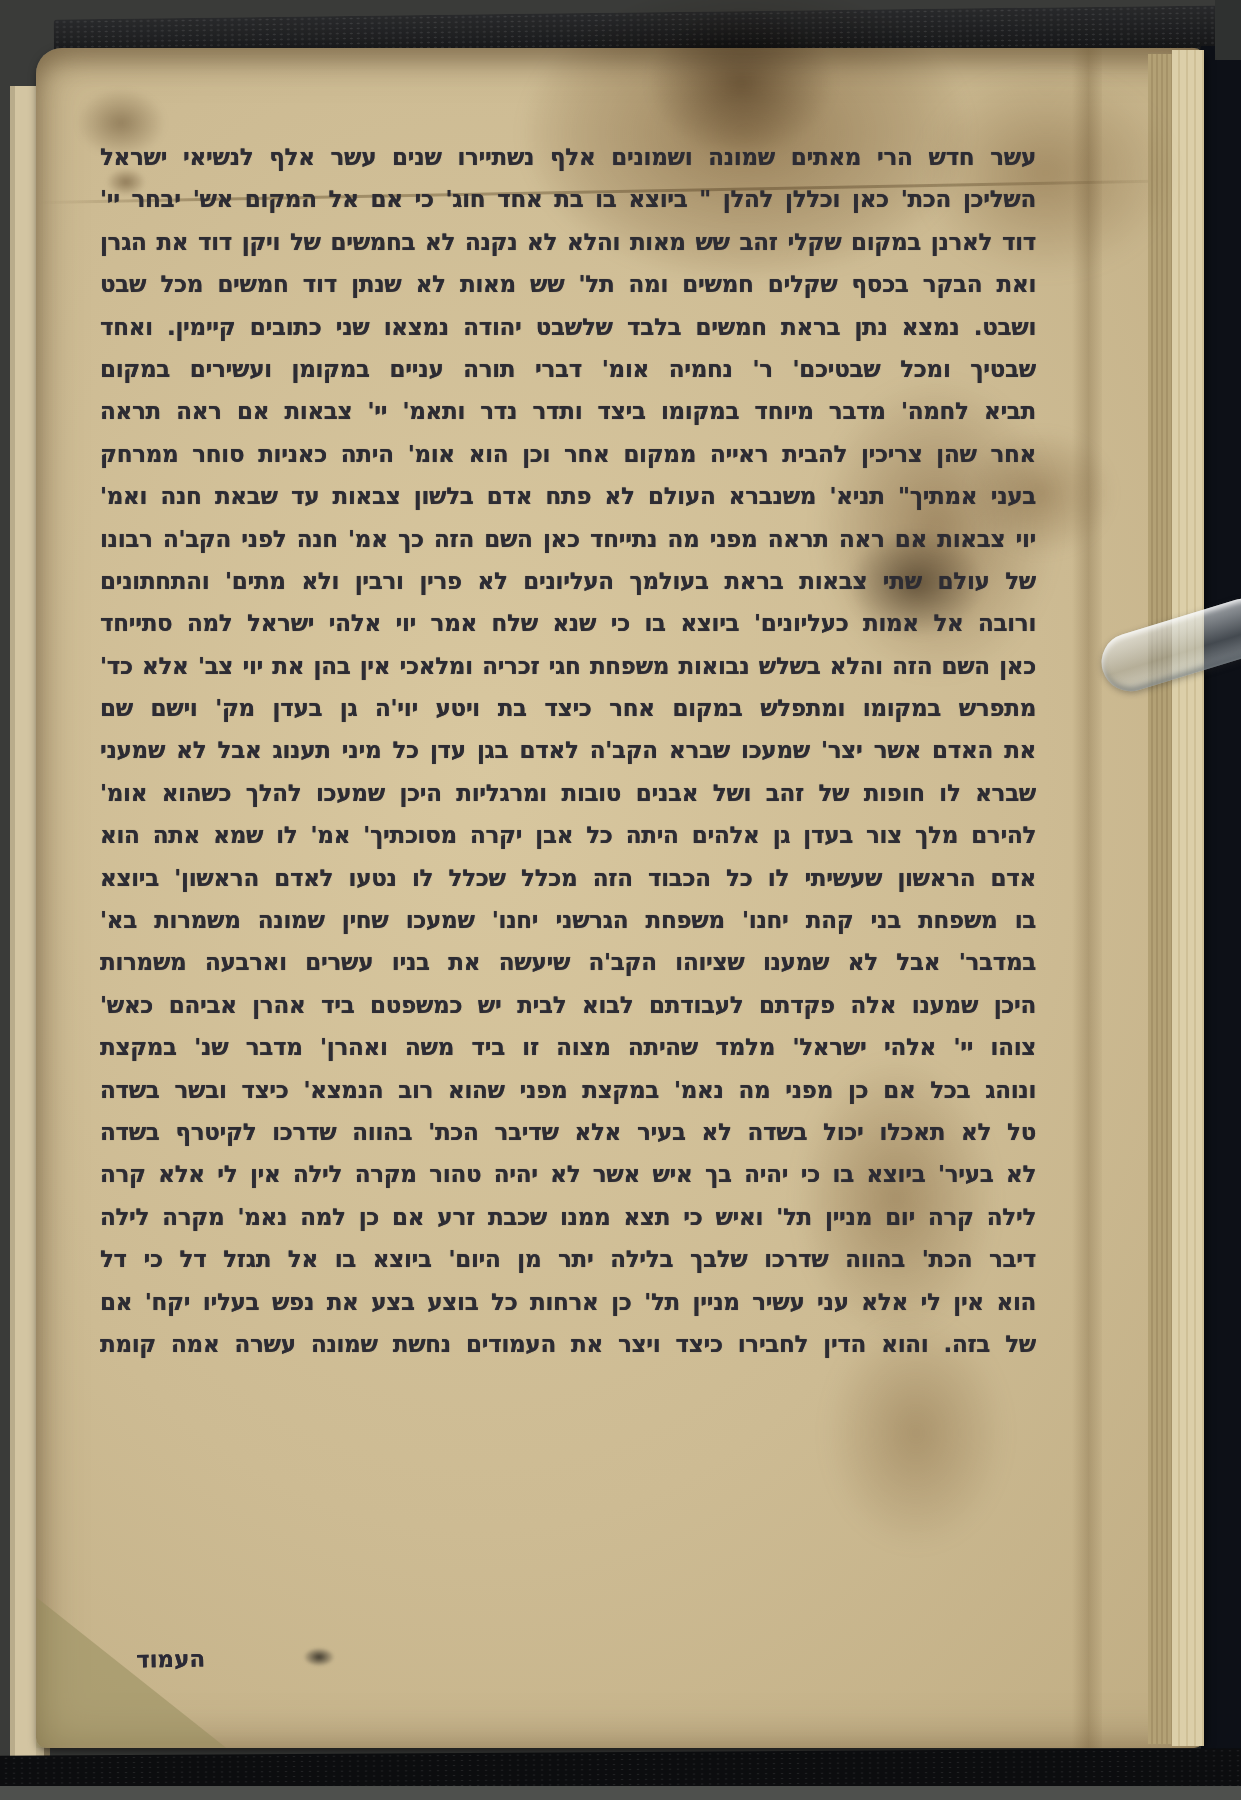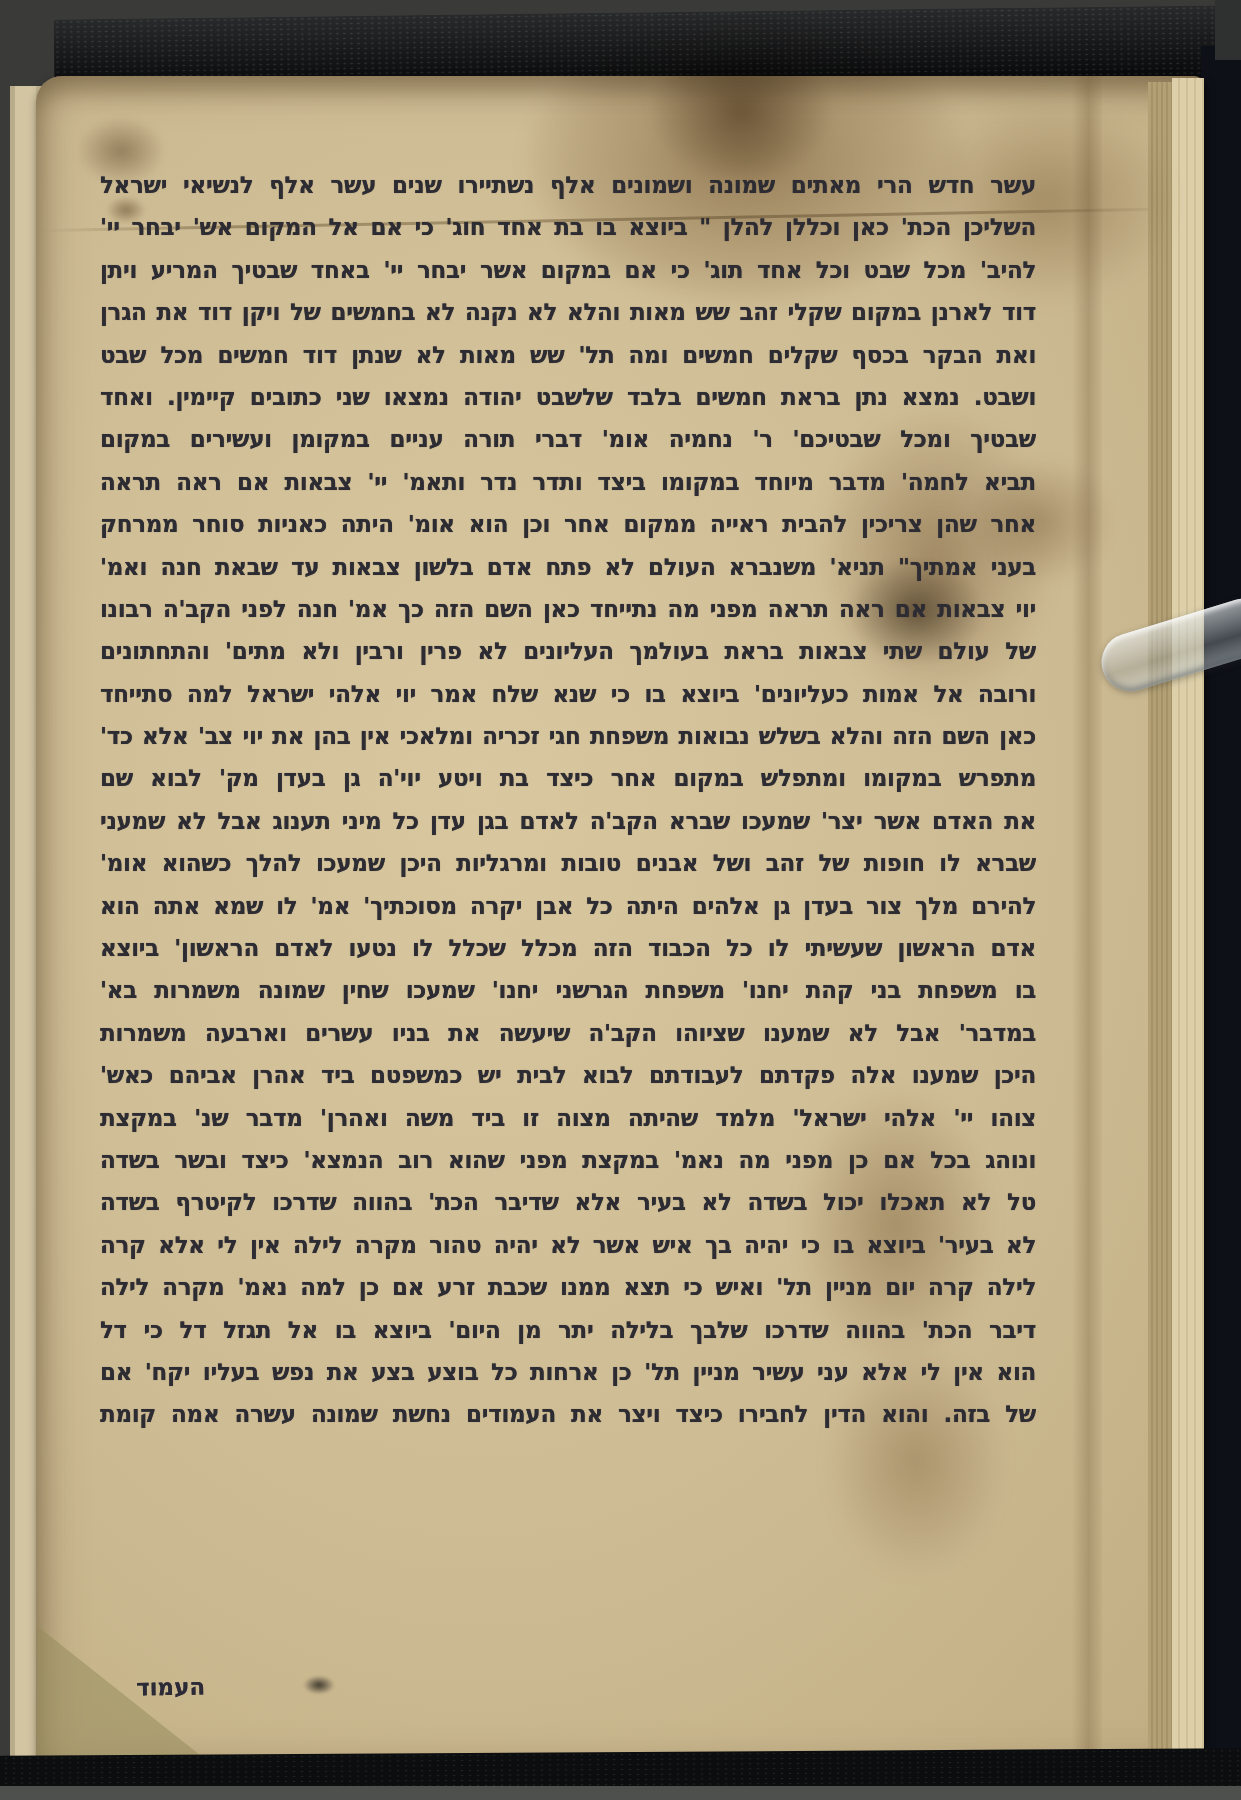--- a/index.html
+++ b/index.html
@@ -28,21 +28,21 @@
   .marbled{position:absolute;right:0;top:46px;width:40px;height:1754px;
     background-color:#0d1017;
     background-image:
       repeating-radial-gradient(circle at 120% 6%, #3c5ea6 0 3px, transparent 3px 9px, #c8ccd3 9px 10px, transparent 10px 18px),
       repeating-radial-gradient(circle at -30% 38%, #2d4a8c 0 2px, transparent 2px 8px, #9aa3ae 8px 9px, transparent 9px 15px),
       repeating-radial-gradient(circle at 140% 72%, #41untitled 0, #3c5ea6 0 2px, transparent 2px 7px, #c0c5cc 7px 8px, transparent 8px 14px);
     background-blend-mode:screen;}
   .marbled-topcorner{position:absolute;right:0;top:0;width:26px;height:60px;background:#2f3130;}
 
   
-  .page{position:absolute;left:36px;top:76px;width:1168px;height:1700px;
+  .page{position:absolute;left:36px;top:48px;width:1168px;height:1700px;
     background-color:#cdbb93;
     background-image:
       radial-gradient(ellipse at 38% 42%, #d8c79f 0%, #cdbb93 55%, #c0ad83 100%),
       repeating-linear-gradient(0deg, rgba(120,100,60,0.05) 0 1px, transparent 1px 4px);
     border-radius:10px;border-top-left-radius:26px;
     box-shadow:inset 0 0 46px rgba(90,70,40,0.55), inset 0 14px 22px rgba(80,60,35,0.35), 2px 4px 10px rgba(0,0,0,0.55);}
 
   .crease-top{position:absolute;left:2px;top:142px;width:1160px;height:3px;
     background:linear-gradient(to right,rgba(110,90,55,0.0),rgba(110,90,55,0.5) 15%,rgba(110,90,55,0.45) 80%,rgba(110,90,55,0));
     transform:rotate(-1.1deg);filter:blur(0.6px);}
@@ -100,33 +100,32 @@
     <div class="stain" style="left:930px;top:380px;width:150px;height:130px;background:radial-gradient(ellipse,rgba(130,100,60,0.35),transparent 70%);filter:blur(6px);"></div>
     <div class="stain" style="left:760px;top:1010px;width:200px;height:280px;background:radial-gradient(ellipse,rgba(128,98,58,0.38),transparent 72%);filter:blur(8px);"></div>
     <div class="stain" style="left:790px;top:1270px;width:180px;height:230px;background:radial-gradient(ellipse,rgba(133,103,63,0.33),transparent 72%);filter:blur(9px);"></div>
     <div class="stain" style="left:268px;top:1600px;width:30px;height:18px;background:radial-gradient(ellipse,rgba(45,45,48,0.85),transparent 75%);filter:blur(1.5px);"></div>
     <div class="stain" style="left:40px;top:40px;width:90px;height:70px;background:radial-gradient(ellipse,rgba(100,78,48,0.45),transparent 70%);filter:blur(3px);"></div>
     <div class="stain" style="left:70px;top:120px;width:40px;height:28px;background:radial-gradient(ellipse,rgba(100,78,48,0.5),transparent 70%);filter:blur(2px);"></div>
 
     <div class="text-block">
         <div class="ms-line">עשר חדש הרי מאתים שמונה ושמונים אלף נשתיירו שנים עשר אלף לנשיאי ישראל</div>
         <div class="ms-line">השליכן הכת' כאן וכללן להלן " ביוצא בו בת אחד חוג' כי אם אל המקום אש' יבחר יי'</div>
-        <div class="ms-line">להיב' מכל שבט וכל אחד תוג' כי אם במקום אשר יבחר יי' באחד שבטיך המריע ויתן</div>
         <div class="ms-line">דוד לארנן במקום שקלי זהב שש מאות והלא לא נקנה לא בחמשים של ויקן דוד את הגרן</div>
         <div class="ms-line">ואת הבקר בכסף שקלים חמשים ומה תל' שש מאות לא שנתן דוד חמשים מכל שבט</div>
         <div class="ms-line">ושבט. נמצא נתן בראת חמשים בלבד שלשבט יהודה נמצאו שני כתובים קיימין. ואחד</div>
         <div class="ms-line">שבטיך ומכל שבטיכם' ר' נחמיה אומ' דברי תורה עניים במקומן ועשירים במקום</div>
         <div class="ms-line">תביא לחמה'   מדבר מיוחד במקומו ביצד ותדר נדר ותאמ' יי' צבאות אם ראה תראה</div>
         <div class="ms-line">אחר שהן צריכין להבית ראייה ממקום אחר וכן הוא אומ' היתה כאניות סוחר ממרחק</div>
         <div class="ms-line">בעני אמתיך" תניא' משנברא העולם לא פתח אדם בלשון צבאות עד שבאת חנה ואמ'</div>
         <div class="ms-line">יוי צבאות אם ראה תראה מפני מה נתייחד כאן השם הזה כך אמ' חנה לפני הקב'ה רבונו</div>
         <div class="ms-line">של עולם שתי צבאות בראת בעולמך העליונים לא פרין ורבין ולא מתים' והתחתונים</div>
         <div class="ms-line">ורובה אל אמות כעליונים'   ביוצא בו כי שנא שלח אמר יוי אלהי ישראל למה סתייחד</div>
         <div class="ms-line">כאן השם הזה והלא בשלש נבואות משפחת חגי זכריה ומלאכי אין בהן את יוי צב' אלא כד'</div>
-        <div class="ms-line">מתפרש במקומו ומתפלש במקום אחר כיצד בת ויטע יוי'ה גן בעדן מק' לבוא שם</div>
+        <div class="ms-line">מתפרש במקומו ומתפלש במקום אחר כיצד בת ויטע יוי'ה גן בעדן מק' וישם שם</div>
         <div class="ms-line">את האדם אשר יצר' שמעכו שברא הקב'ה לאדם בגן עדן כל מיני תענוג אבל לא שמעני</div>
         <div class="ms-line">שברא לו חופות של זהב ושל אבנים טובות ומרגליות היכן שמעכו להלך כשהוא אומ'</div>
         <div class="ms-line">להירם מלך צור בעדן גן אלהים היתה כל אבן יקרה מסוכתיך' אמ' לו שמא אתה הוא</div>
         <div class="ms-line">אדם הראשון שעשיתי לו כל הכבוד הזה מכלל שכלל לו נטעו לאדם הראשון' ביוצא</div>
         <div class="ms-line">בו משפחת בני קהת יחנו' משפחת הגרשני יחנו' שמעכו שחין שמונה משמרות בא'</div>
         <div class="ms-line">במדבר' אבל לא שמענו שציוהו הקב'ה שיעשה את בניו עשרים וארבעה משמרות</div>
         <div class="ms-line">היכן שמענו אלה פקדתם לעבודתם לבוא לבית יש כמשפטם ביד אהרן אביהם כאש'</div>
         <div class="ms-line">צוהו יי' אלהי ישראל' מלמד שהיתה מצוה זו ביד משה ואהרן'   מדבר שנ' במקצת</div>
         <div class="ms-line">ונוהג בכל אם כן מפני מה נאמ' במקצת מפני שהוא רוב הנמצא' כיצד ובשר בשדה</div>
         <div class="ms-line">טל לא תאכלו יכול בשדה לא בעיר אלא שדיבר הכת' בהווה שדרכו לקיטרף בשדה</div>

